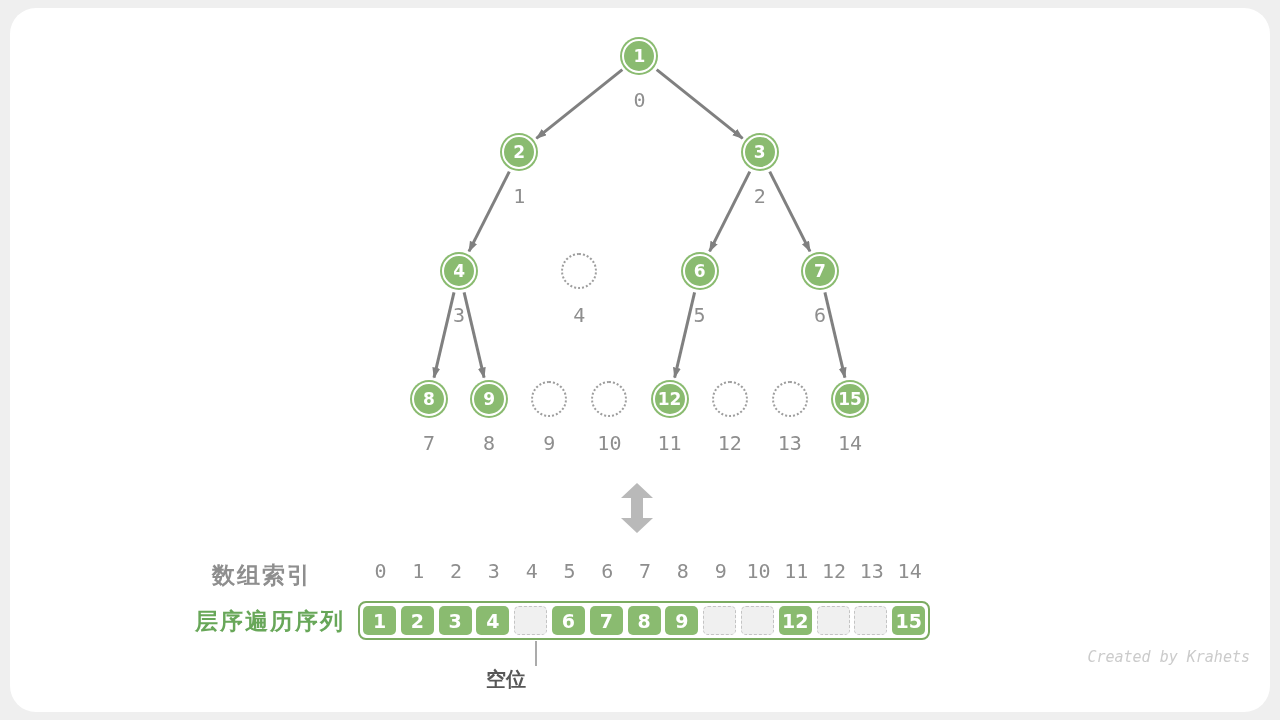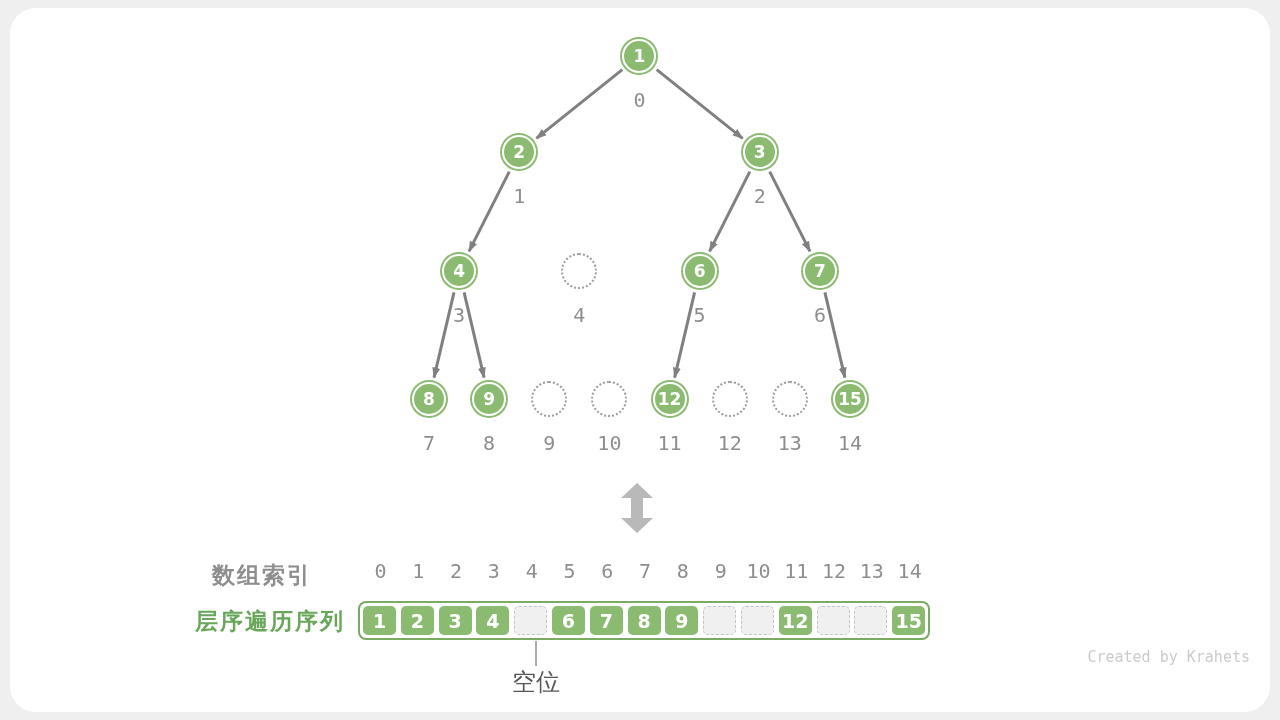--- a/index.html
+++ b/index.html
@@ -63,27 +63,28 @@
     display:flex; align-items:center; justify-content:center;
     font-family:"DejaVu Sans", sans-serif;
   }
   .cell-empty {
     box-sizing:border-box; width:33px; height:29px; border-radius:5px;
     background: var(--empty-bg,#f0f0f0); border:1.5px dashed var(--empty-border,#c4c4c4);
   }
 
   .pointer-line { position:absolute; left:535px; top:641px; width:2px; height:25px; background:#ababab; }
   .empty-label {
-    position:absolute; left:486px; top:666px; width:100px; text-align:center;
-    font-size:24px; font-weight:normal; color: var(--empty-label,#575757);
+    position:absolute; left:486px; top:666px; width:100px; text-align:left;
+    font-size:20px; font-weight:bold; color: var(--empty-label,#575757);
   }
   .watermark {
     position:absolute; right:30px; top:648px;
     font-family:"DejaVu Sans Mono", monospace; font-size:15px;
     color: var(--watermark,#cbcbcb);
+    font-style: italic;
   }
 </style>
 </head>
 <body>
 
 <div class="card">
   <div class="stage">
 
     <svg id="edges" xmlns="http://www.w3.org/2000/svg">
       <defs>

